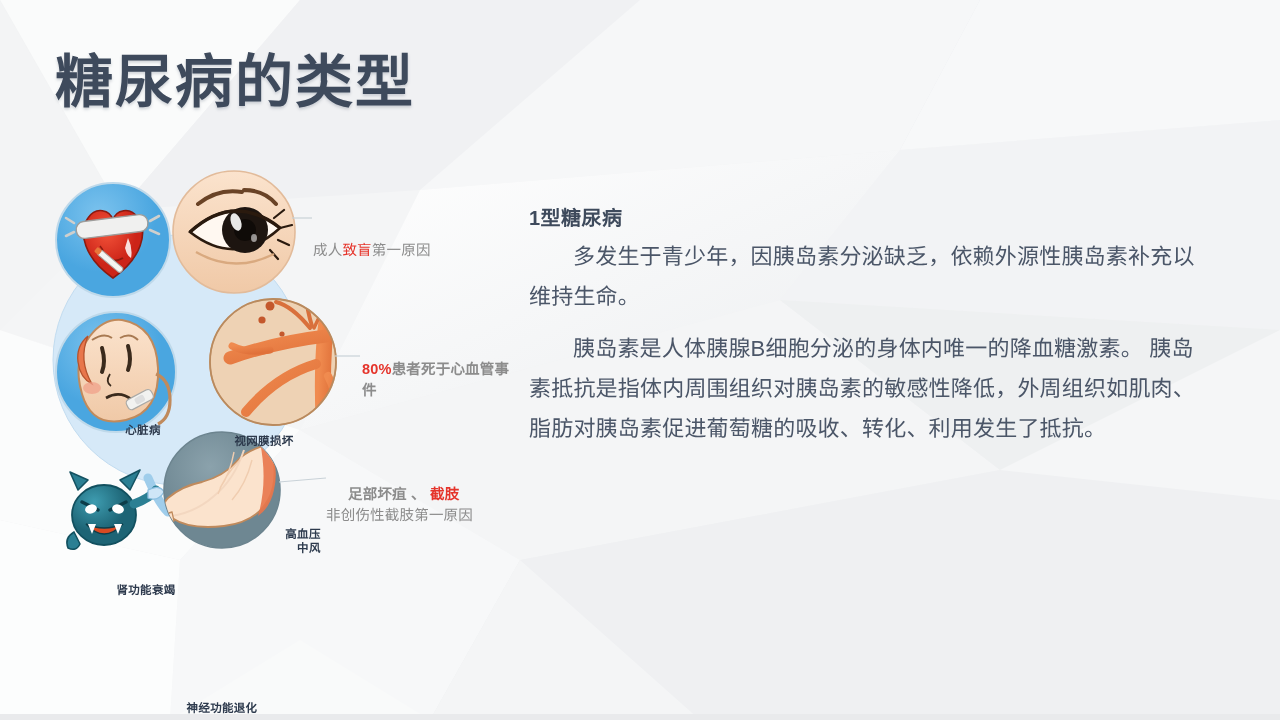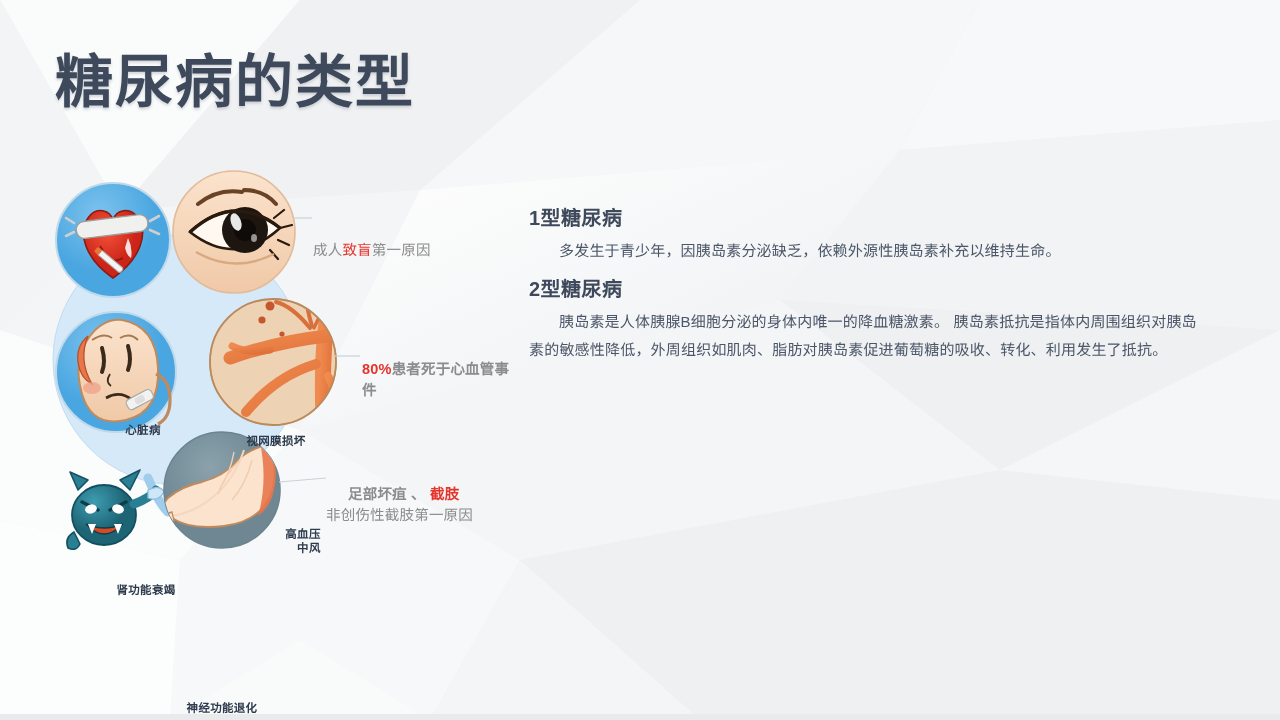--- a/index.html
+++ b/index.html
@@ -29,21 +29,21 @@
     white-space:nowrap;
   }
 
   
   .copy{position:absolute;left:529px;top:205px;width:670px;}
   .sec-head{
     font-size:20px;font-weight:bold;color:#3e4a5c;
     letter-spacing:.5px;margin:0 0 5px 0;line-height:1.35;
   }
   .sec-body{
-    font-size:15px;color:#4b5668;line-height:1.82;
+    font-size:22px;color:#4b5668;line-height:1.82;
     margin:0 0 12px 0;text-indent:2em;letter-spacing:.2px;
   }
   .sec2{margin-top:7px;}
 
   
   .info{position:absolute;left:30px;top:160px;width:510px;height:420px;}
   .info svg{position:absolute;left:0;top:0;}
 
   .note{
     position:absolute;font-size:14.5px;color:#8c8c8c;
@@ -238,21 +238,21 @@
           <path d="M144 371 q-7 3 -7 7 q6 3 10 0 Z" fill="#fbe3cd" stroke="#c08a5c" stroke-width="1.2"></path>
         </g>
       </g>
 
       <path d="M262 58 L282 58" stroke="#c9d2d8" stroke-width="1.2" fill="none"></path>
       <path d="M305 196 L330 196" stroke="#c9d2d8" stroke-width="1.2" fill="none"></path>
       <path d="M249 322 L296 318" stroke="#c9d2d8" stroke-width="1.2" fill="none"></path>
     </svg>
 
     <div class="cap" style="left:113px;top:264px;">心脏病</div>
-    <div class="cap" style="left:234px;top:275px;margin-left:12px;">视网膜损坏</div>
+    <div class="cap" style="left:234px;top:275px;">视网膜损坏</div>
     <div class="cap" style="left:116px;top:424px;">肾功能衰竭</div>
     <div class="cap" style="left:273px;top:368px;">高血压
 中风</div>
     <div class="cap" style="left:192px;top:542px;">神经功能退化</div>
 
     <div class="note note-eye">
       <span>成人</span><span class="red">致盲</span><span>第一原因</span>
     </div>
 
     <div class="note note-vessel">
@@ -260,17 +260,16 @@
     </div>
 
     <div class="note note-foot">
       <span class="l1"><span>足部坏疽 、 </span><span class="red">截肢</span></span><span class="l2">非创伤性截肢第一原因</span>
     </div>
   </div>
 
   <div class="copy">
     <h2 class="sec-head">1型糖尿病</h2>
     <p class="sec-body">多发生于青少年，因胰岛素分泌缺乏，依赖外源性胰岛素补充以维持生命。</p>
-    <h2 class="sec-head sec2">2型糖尿病</h2>
     <p class="sec-body">胰岛素是人体胰腺B细胞分泌的身体内唯一的降血糖激素。 胰岛素抵抗是指体内周围组织对胰岛素的敏感性降低，外周组织如肌肉、脂肪对胰岛素促进葡萄糖的吸收、转化、利用发生了抵抗。</p>
   </div>
 
 </div>
 
 </body></html>

